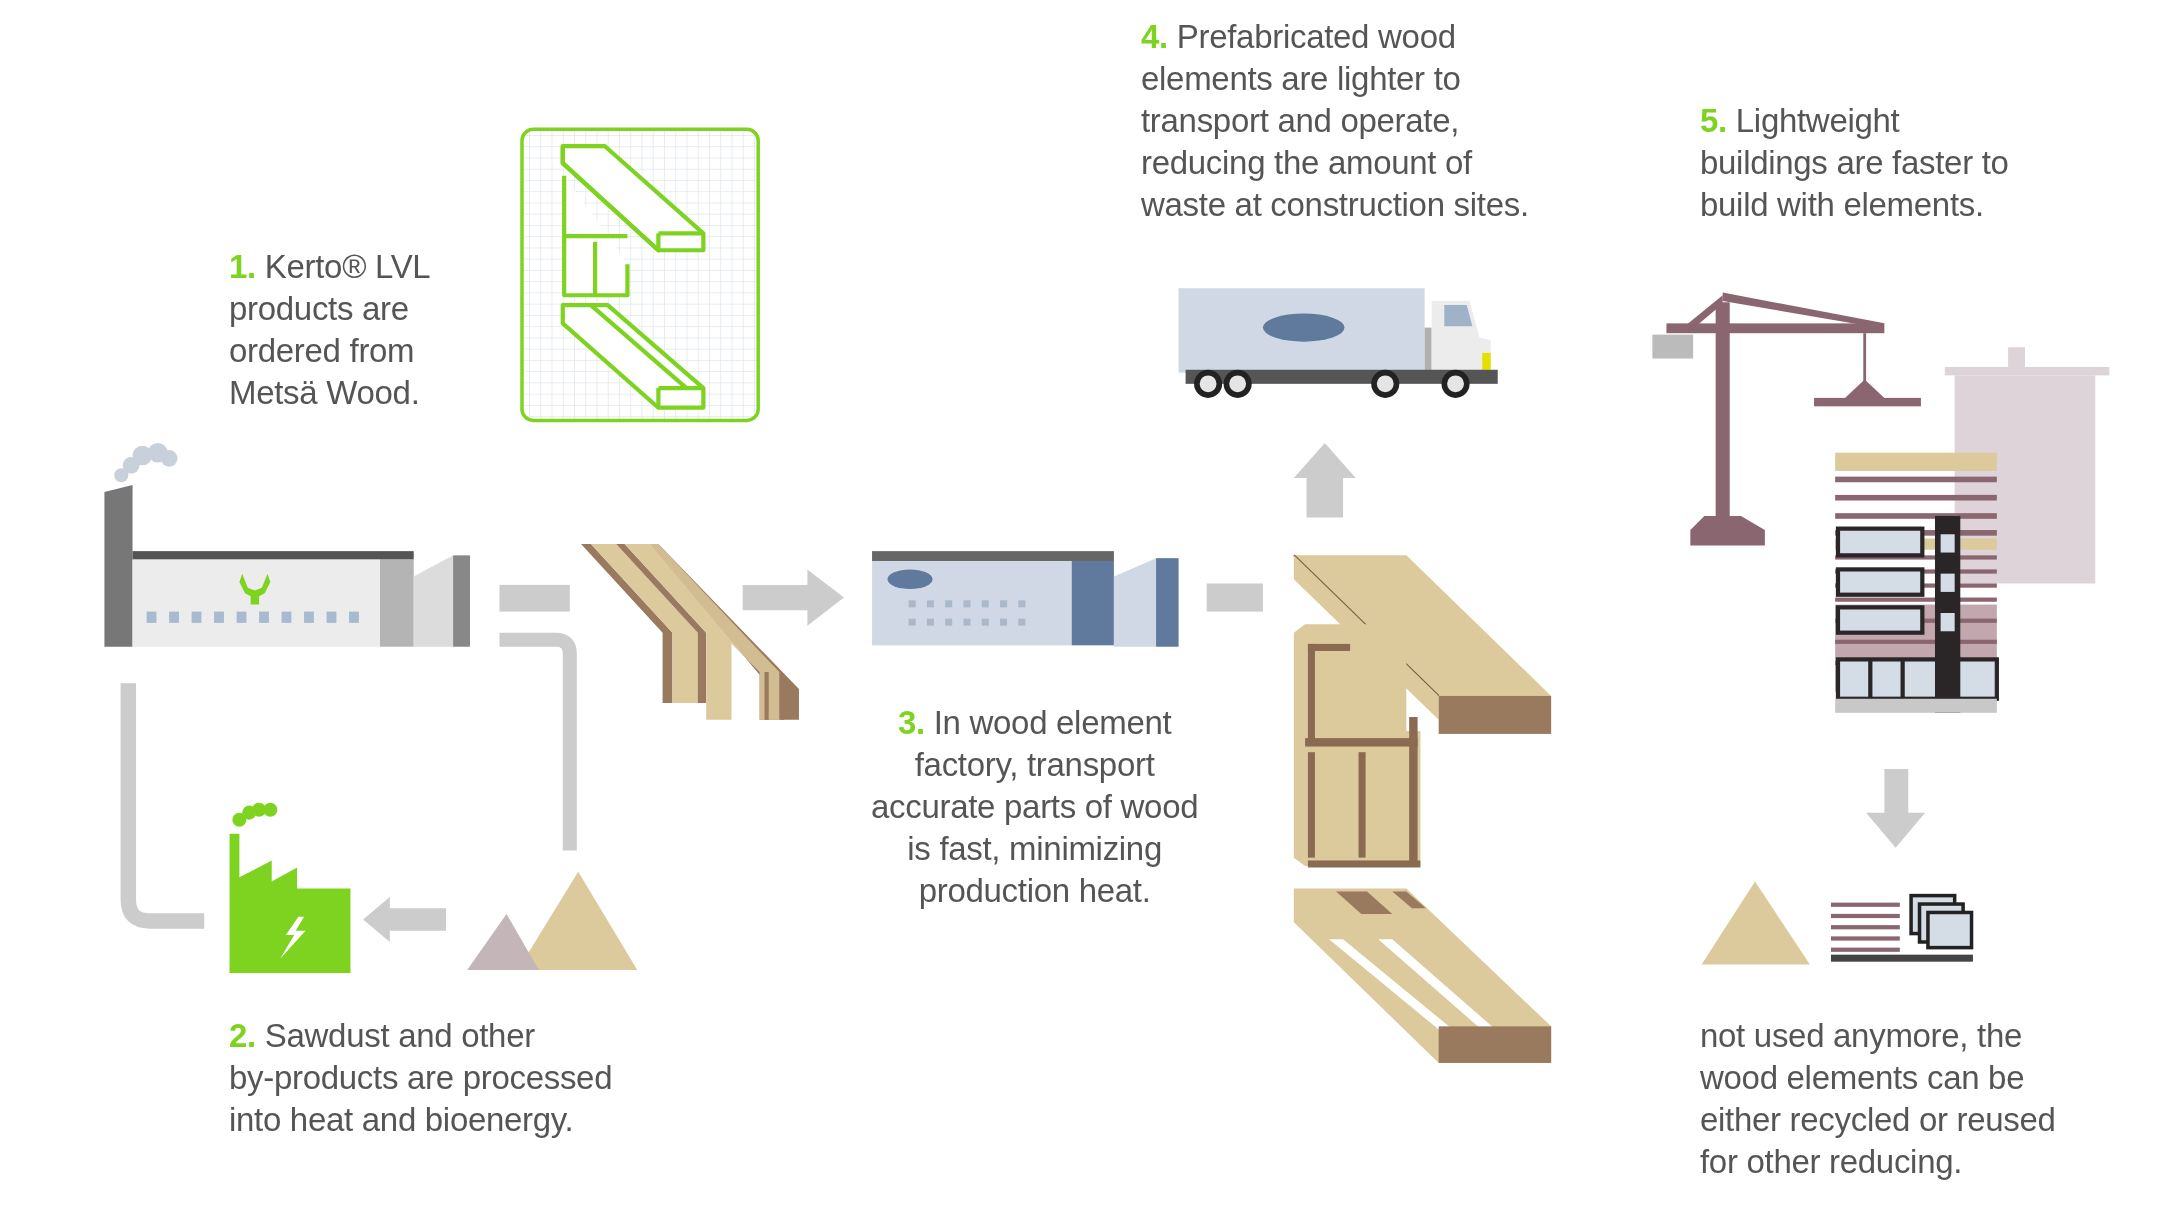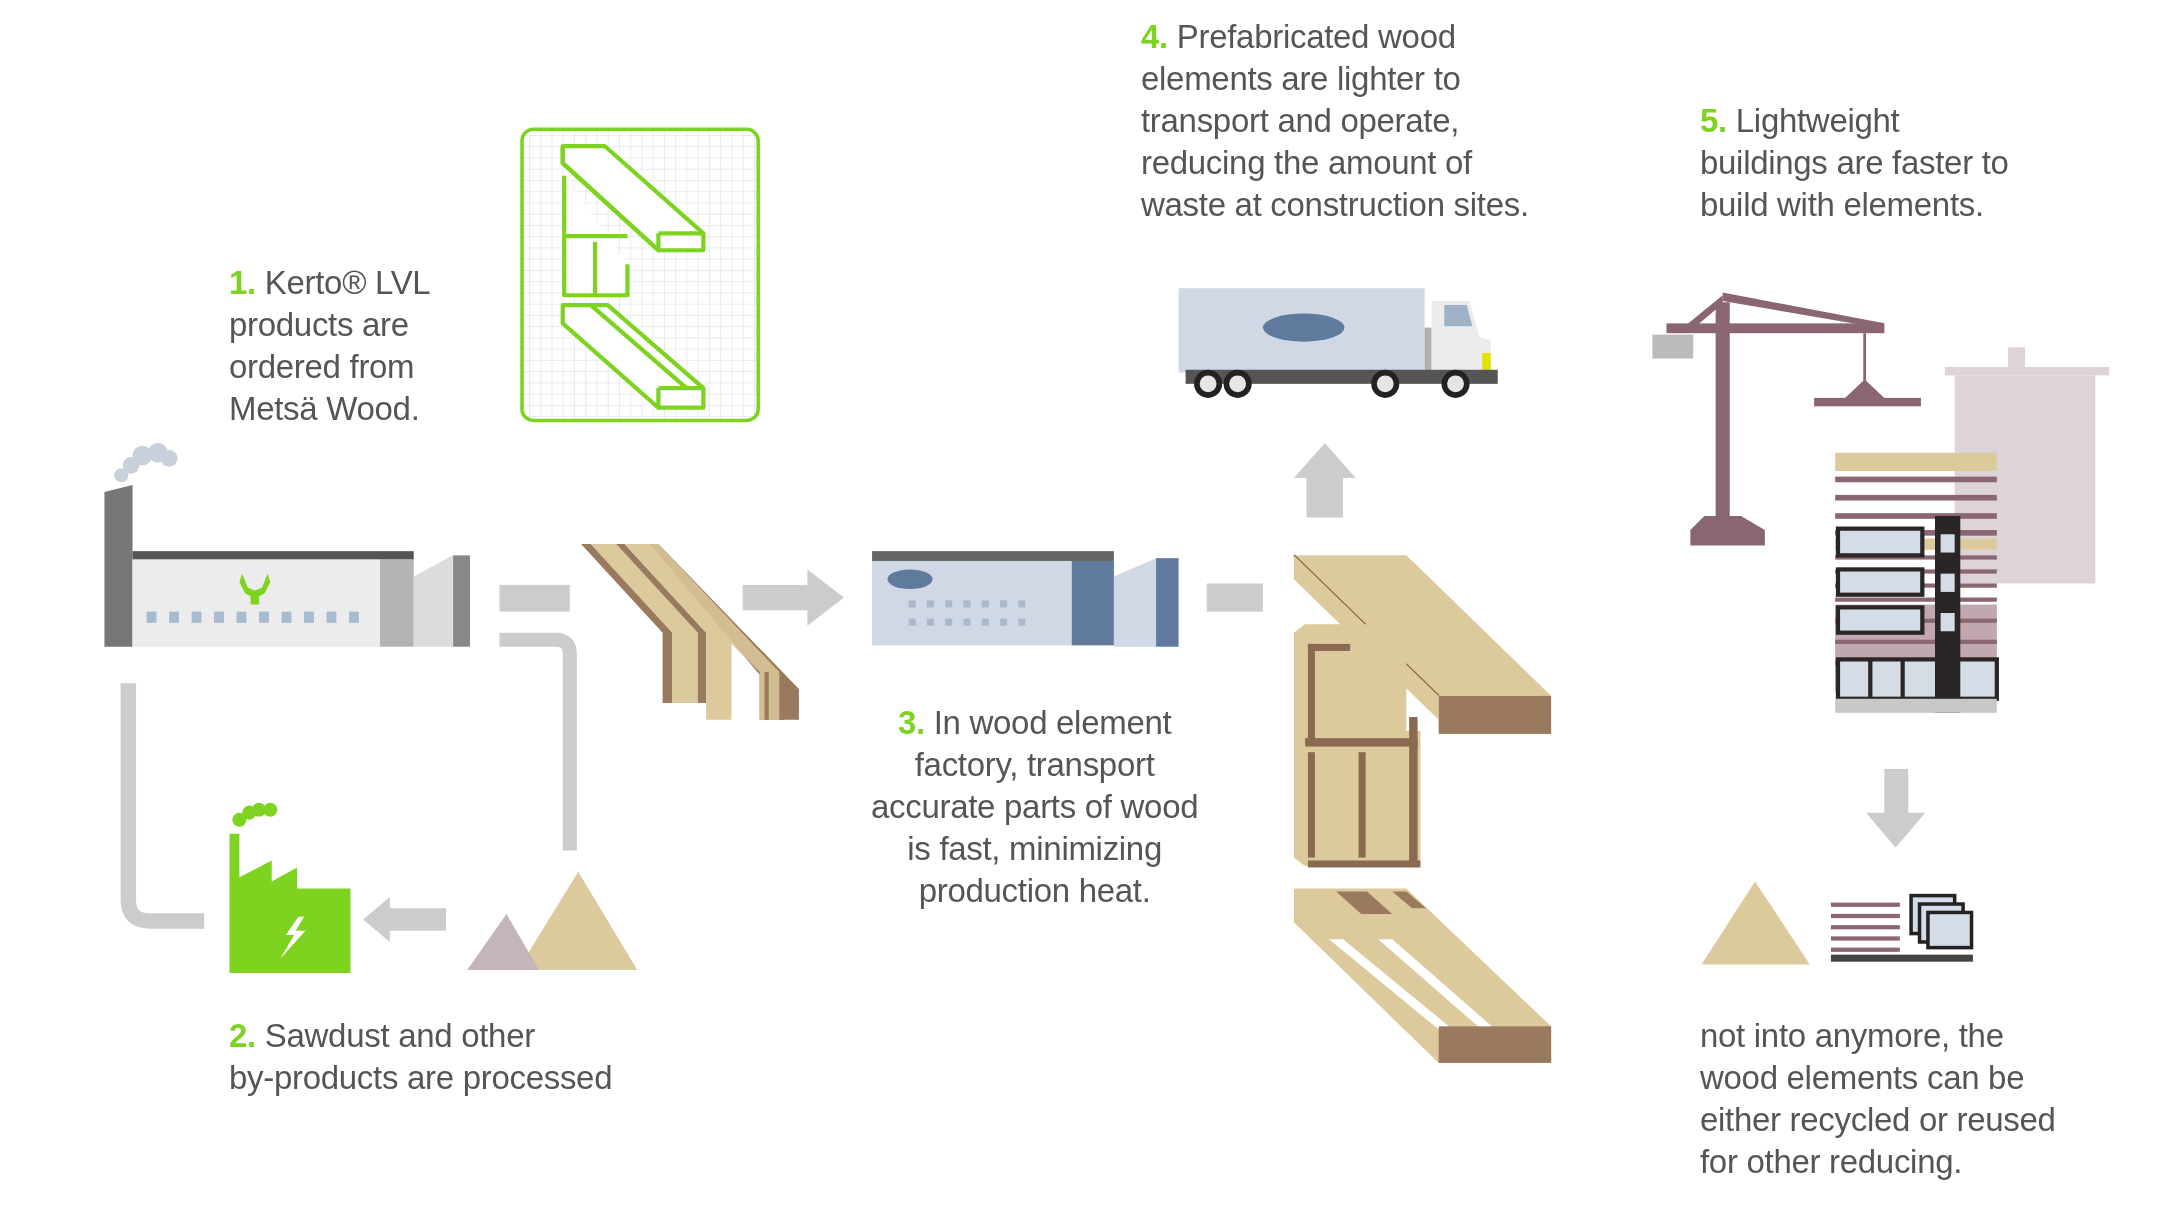--- a/index.html
+++ b/index.html
@@ -237,30 +237,31 @@
     <polygon points="163,593 170,593 170,624 193,612 193,627 211,617 211,632 249,632 249,692 163,692"></polygon>
     <polygon points="212,652 203,665 209,665 199,682 217,662 210,662 216,652" fill="#ffffff"></polygon>
   </g>
   <polygon points="317,646 277,646 277,638 258,654 277,670 277,662 317,662" fill="#cccccc"></polygon>
   <g>
     <polygon points="411,620 453,690 368,690" fill="#dcc99c"></polygon>
     <polygon points="360,650 383,690 332,690" fill="#c4b5b9"></polygon>
   </g>
 </svg>
 
-<div class="caption" style="left:229px; top:262px;">
+<div class="caption" style="left:229px; top:246px;">
   <span class="line"><span class="num">1.</span> <span>Kerto® LVL</span></span>
   <span class="line">products are</span>
   <span class="line">ordered from</span>
   <span class="line">Metsä Wood.</span>
 </div>
 
 <div class="caption" style="left:229px; top:1015px;">
   <span class="line"><span class="num">2.</span> <span>Sawdust and other</span></span>
   <span class="line">by-products are processed</span>
+  <span class="line">into heat and bioenergy.</span>
 </div>
 
 <div class="caption" style="left:871px; top:702px;text-align:center;">
   <span class="line"><span class="num">3.</span> <span>In wood element</span></span>
   <span class="line">factory, transport</span>
   <span class="line">accurate parts of wood</span>
   <span class="line">is fast, minimizing</span>
   <span class="line">production heat.</span>
 </div>
 
@@ -272,17 +273,17 @@
   <span class="line">waste at construction sites.</span>
 </div>
 
 <div class="caption" style="left:1700px; top:100px;">
   <span class="line"><span class="num">5.</span> <span>Lightweight</span></span>
   <span class="line">buildings are faster to</span>
   <span class="line">build with elements.</span>
 </div>
 
 <div class="caption" style="left:1700px; top:1015px;">
-  <span class="line">not into anymore, the</span>
+  <span class="line">not used anymore, the</span>
   <span class="line">wood elements can be</span>
   <span class="line">either recycled or reused</span>
   <span class="line">for other reducing.</span>
 </div>
 
 </body></html>

